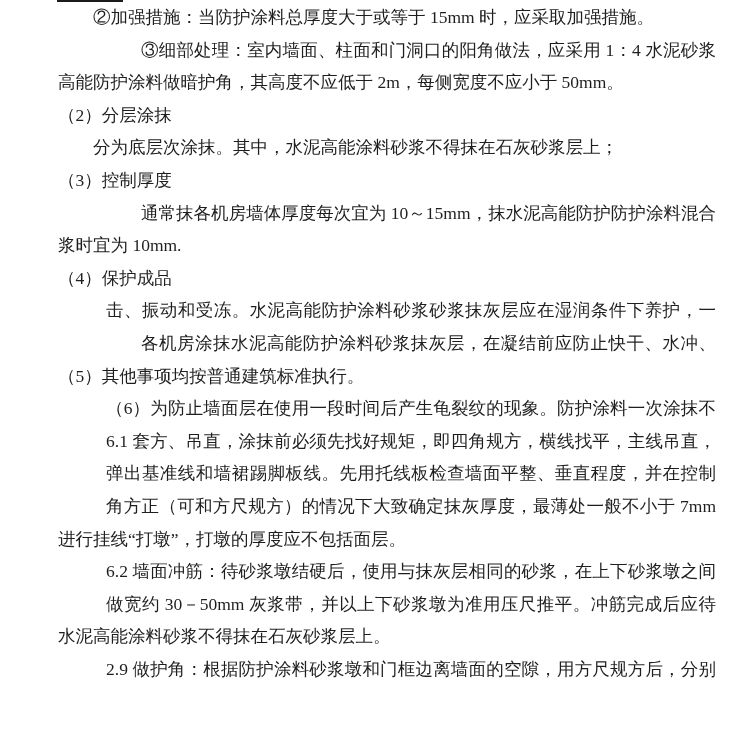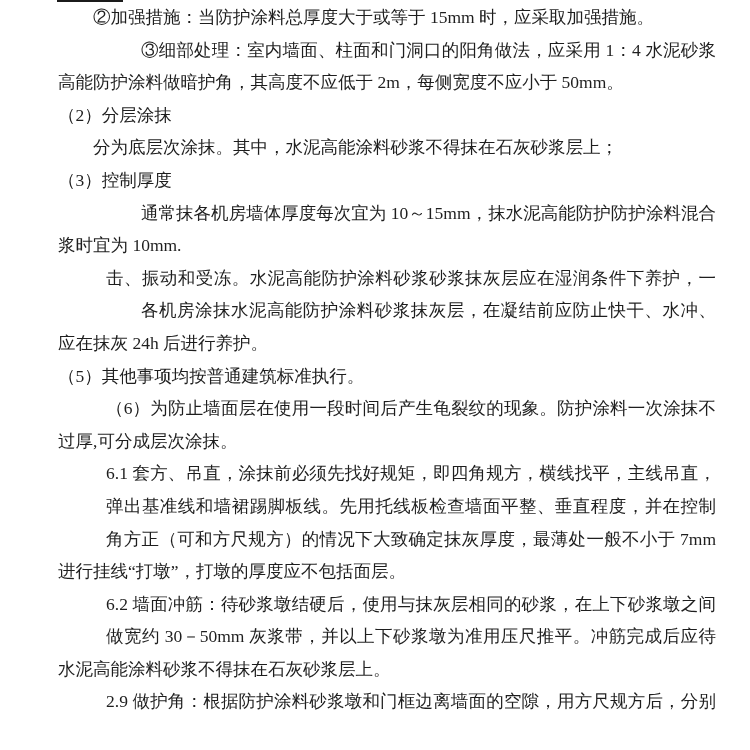--- a/index.html
+++ b/index.html
@@ -56,26 +56,25 @@
   <div class="artifact-bar"></div>
   <div class="doc" id="doc-body">
       <div class="line indent-2">②加强措施：当防护涂料总厚度大于或等于 15mm 时，应采取加强措施。</div>
       <div class="line indent-2 fill">③细部处理：室内墙面、柱面和门洞口的阳角做法，应采用 1：4 水泥砂浆和</div>
       <div class="line">高能防护涂料做暗护角，其高度不应低于 2m，每侧宽度不应小于 50mm。</div>
       <div class="line">（2）分层涂抹</div>
       <div class="line indent-2">分为底层次涂抹。其中，水泥高能涂料砂浆不得抹在石灰砂浆层上；</div>
       <div class="line">（3）控制厚度</div>
       <div class="line indent-2 fill">通常抹各机房墙体厚度每次宜为 10～15mm，抹水泥高能防护防护涂料混合砂</div>
       <div class="line">浆时宜为 10mm.</div>
+      <div class="line">（4）保护成品</div>
       <div class="line fill">击、振动和受冻。水泥高能防护涂料砂浆砂浆抹灰层应在湿润条件下养护，一般</div>
       <div class="line indent-2 fill">各机房涂抹水泥高能防护涂料砂浆抹灰层，在凝结前应防止快干、水冲、撞</div>
-      <div class="line">应在抹灰 24h 后进行养护。</div>
       <div class="line">（5）其他事项均按普通建筑标准执行。</div>
       <div class="line fill">（6）为防止墙面层在使用一段时间后产生龟裂纹的现象。防护涂料一次涂抹不宜</div>
-      <div class="line">过厚,可分成层次涂抹。</div>
       <div class="line fill">6.1 套方、吊直，涂抹前必须先找好规矩，即四角规方，横线找平，主线吊直，</div>
       <div class="line fill">弹出基准线和墙裙踢脚板线。先用托线板检查墙面平整、垂直程度，并在控制阳</div>
       <div class="line fill">角方正（可和方尺规方）的情况下大致确定抹灰厚度，最薄处一般不小于 7mm ，</div>
       <div class="line">进行挂线“打墩”，打墩的厚度应不包括面层。</div>
       <div class="line fill">6.2 墙面冲筋：待砂浆墩结硬后，使用与抹灰层相同的砂浆，在上下砂浆墩之间</div>
       <div class="line fill">做宽约 30－50mm 灰浆带，并以上下砂浆墩为准用压尺推平。冲筋完成后应待其</div>
       <div class="line">水泥高能涂料砂浆不得抹在石灰砂浆层上。</div>
       <div class="line fill">2.9 做护角：根据防护涂料砂浆墩和门框边离墙面的空隙，用方尺规方后，分别</div>
     </div>
 </div>

